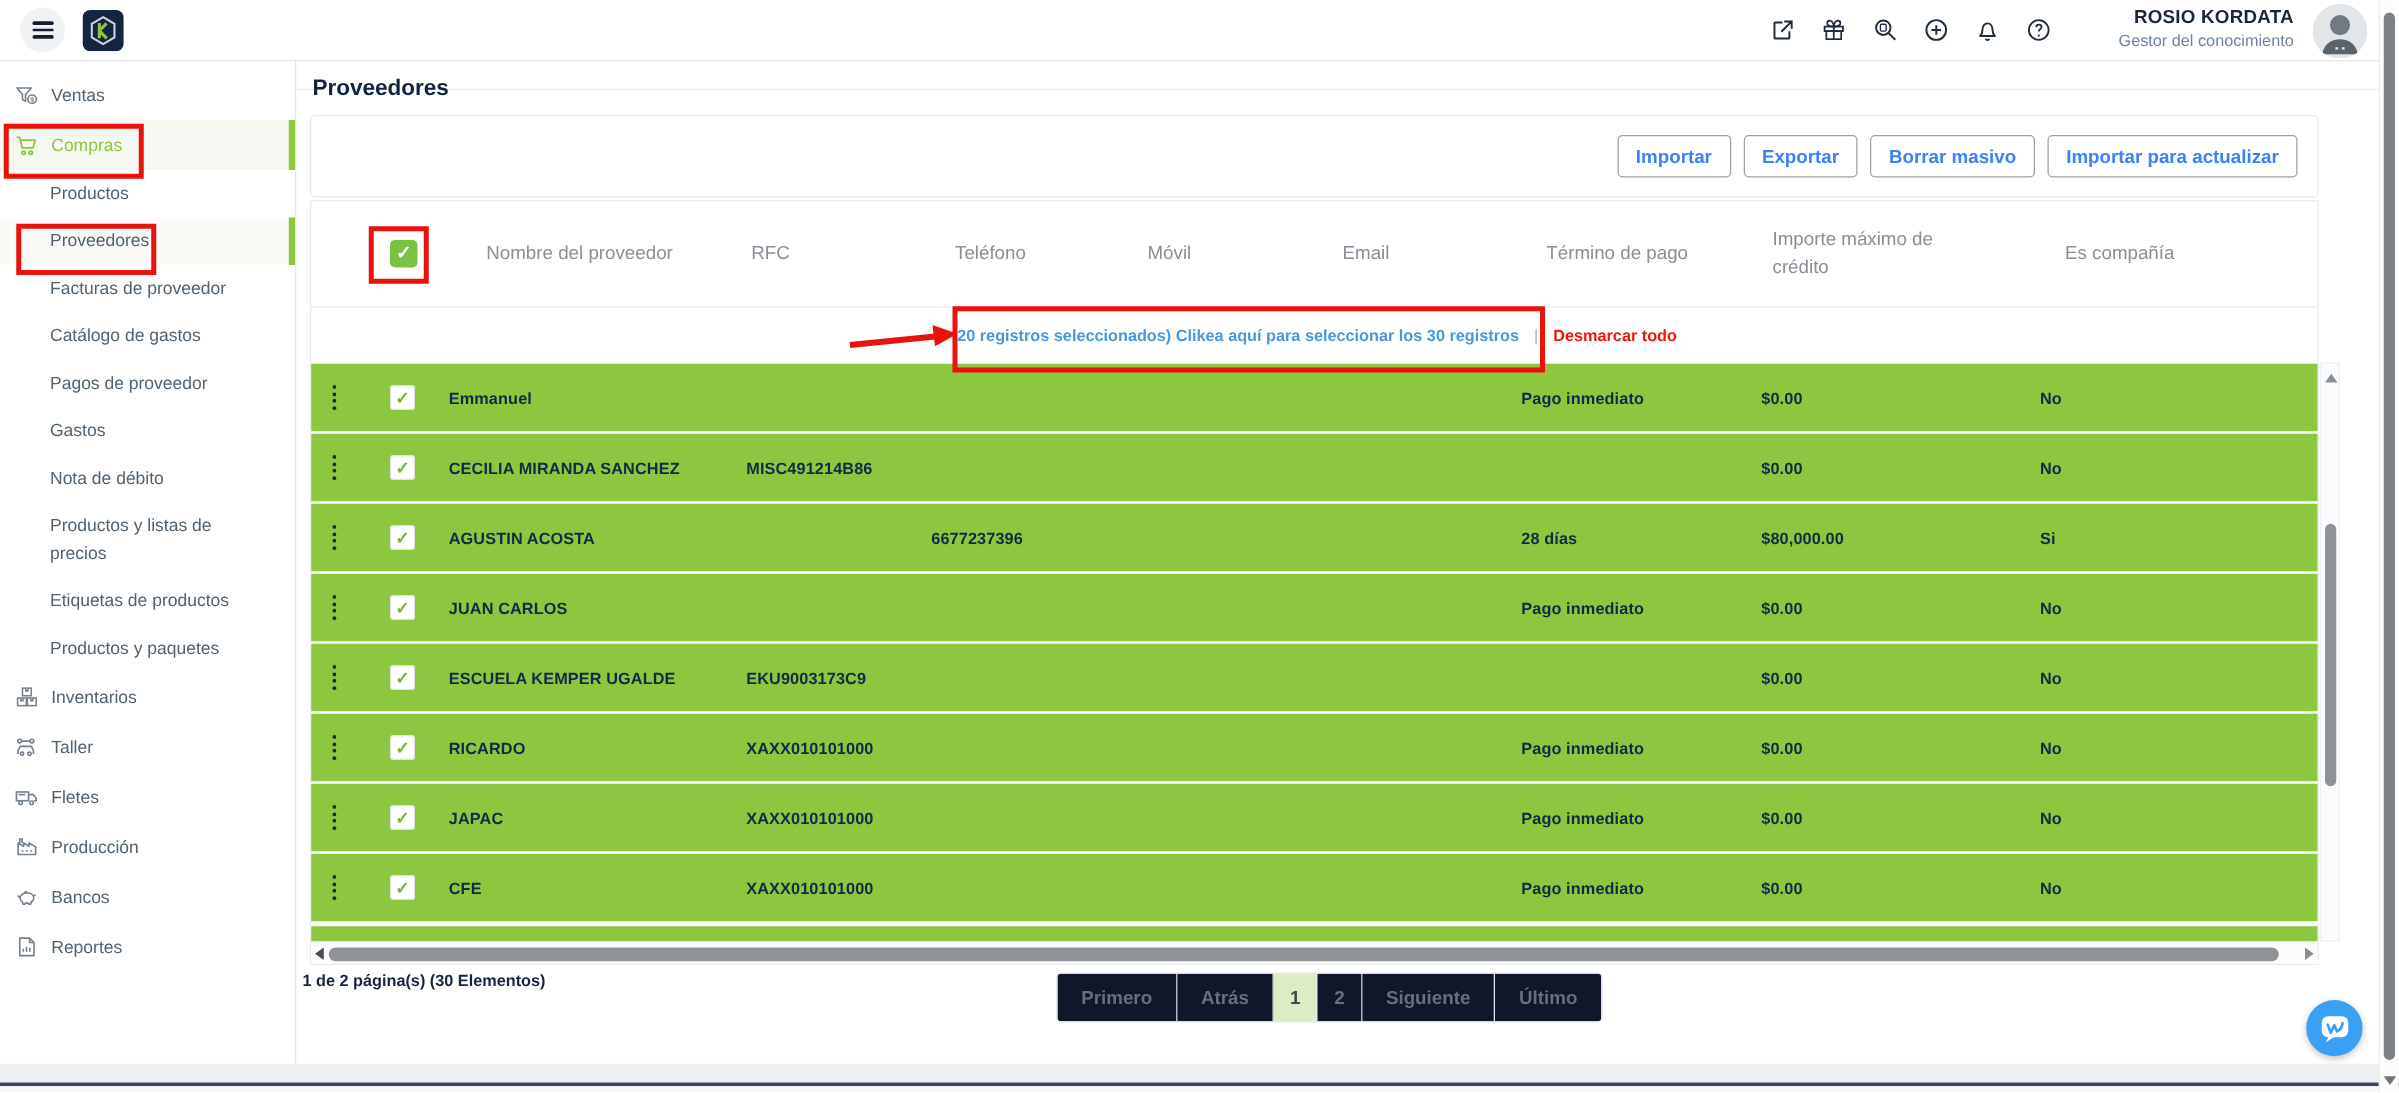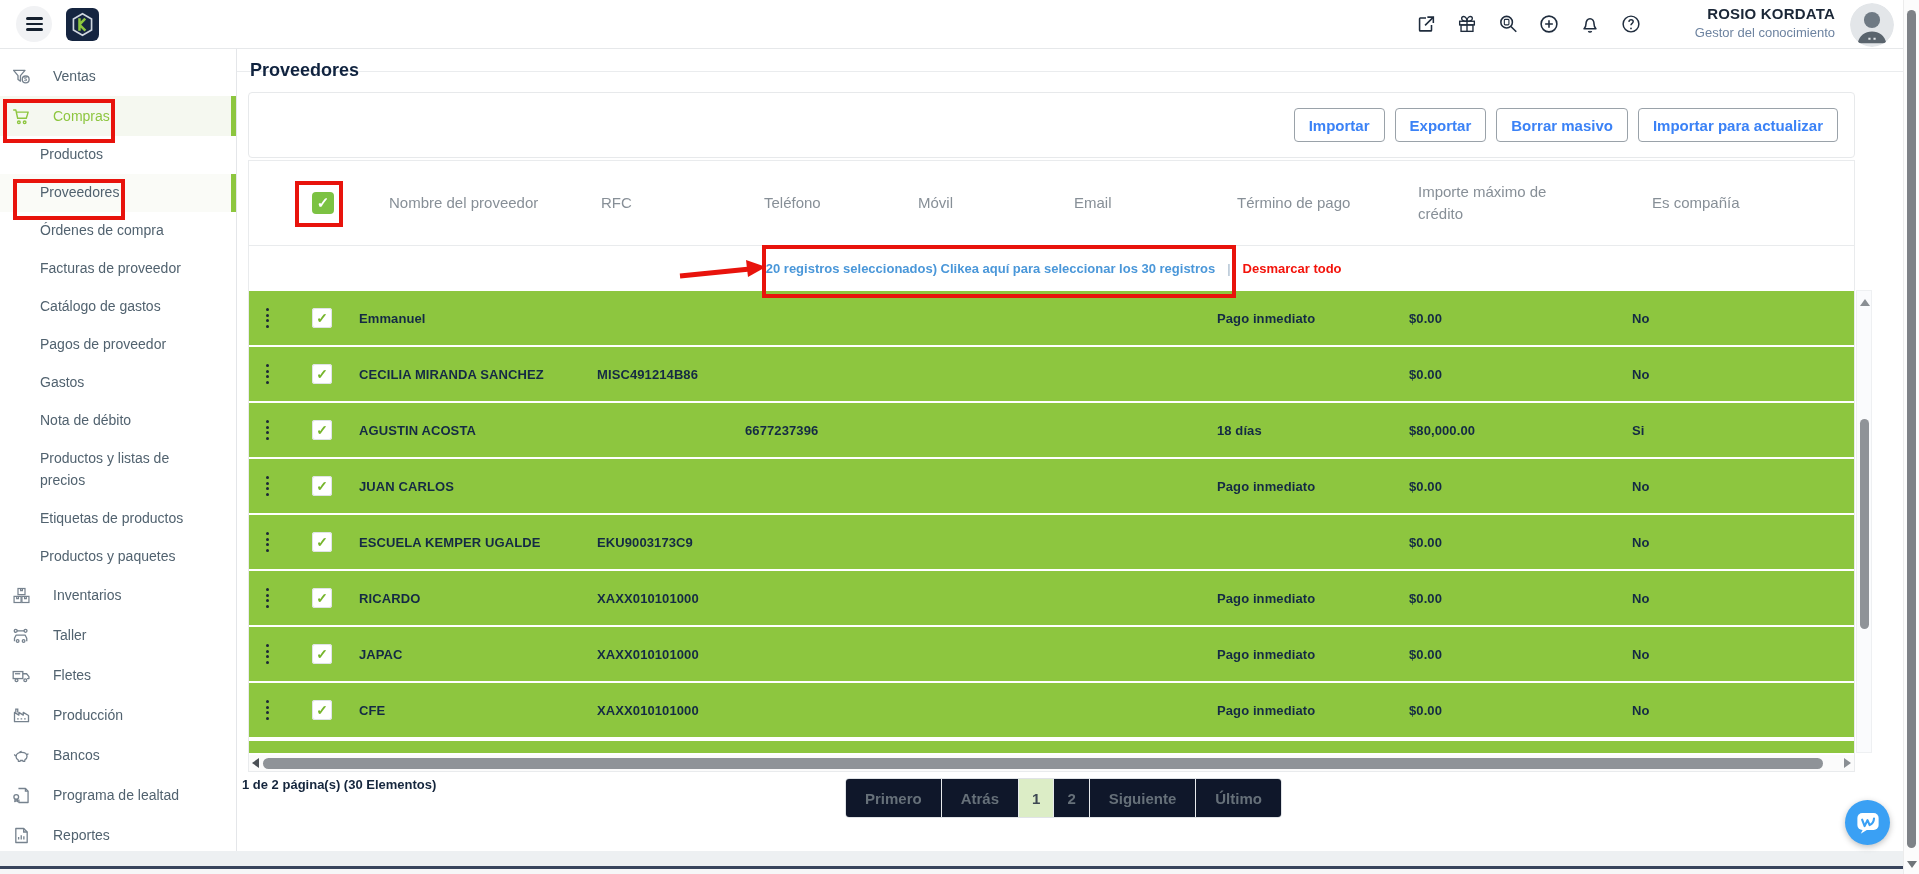--- a/index.html
+++ b/index.html
@@ -16,21 +16,21 @@
   .tb-icon svg{width:22px;height:22px;display:block;}
   .user-block{position:absolute;right:84px;top:5px;text-align:right;}
   .user-name{font-size:15px;font-weight:bold;color:#1b2737;letter-spacing:.2px;}
   .user-role{font-size:13px;color:#6d83a0;margin-top:3px;}
   .avatar{position:absolute;left:1850px;top:3px;width:44px;height:44px;border-radius:50%;overflow:hidden;}
   .avatar svg{width:44px;height:44px;display:block;}
 
   
   .sidebar{position:absolute;left:0;top:48px;width:237px;height:803px;background:#fff;border-right:1px solid #e4e6e9;box-sizing:border-box;padding-top:8px;overflow:hidden;}
   .side-item{position:relative;display:flex;align-items:center;cursor:pointer;color:#51626f;font-size:14px;}
-  .side-item.top{min-height:40px;padding:0 10px 0 11px;gap:21px;}
+  .side-item.top{min-height:40px;padding:0 10px 0 11px;gap:9px;}
   .side-item.sub{min-height:38px;padding:8px 18px 8px 40px;box-sizing:border-box;line-height:1.55;}
   .s-icon{width:21px;height:21px;color:#76828e;flex:0 0 21px;}
   .s-icon svg{width:21px;height:21px;display:block;}
   .side-item.active{background:#f5f8f0;}
   .side-item.active .s-label{color:#8dc63f;}
   .side-item.active .s-icon{color:#8dc63f;}
   .side-item.active::after,.side-item.selected::after{content:"";position:absolute;right:0;top:0;bottom:0;width:5px;background:#8dc63f;}
   .side-item.selected{background:#fafbf7;}
 
   
@@ -208,23 +208,20 @@
         </span>
         <span class="s-label">Compras</span>
       </div>
       <div class="side-item sub">
         <span class="s-label">Productos</span>
       </div>
       <div class="side-item sub selected">
         <span class="s-label">Proveedores</span>
       </div>
       <div class="side-item sub">
-        <span class="s-label">Órdenes de compra</span>
-      </div>
-      <div class="side-item sub">
         <span class="s-label">Facturas de proveedor</span>
       </div>
       <div class="side-item sub">
         <span class="s-label">Catálogo de gastos</span>
       </div>
       <div class="side-item sub">
         <span class="s-label">Pagos de proveedor</span>
       </div>
       <div class="side-item sub">
         <span class="s-label">Gastos</span>
@@ -288,31 +285,20 @@
         <span class="s-label">Producción</span>
       </div>
       <div class="side-item top">
         <span class="s-icon">
           <svg viewBox="0 0 24 24" fill="none" stroke="currentColor" stroke-width="1.5">
             <path d="M5.8 13.3c0-2.9 2.8-4.9 6.3-4.9 3.5 0 6.2 1.8 6.2 4.6 0 1.6-.9 2.9-2.3 3.7l-.4 2h-1.9l-.3-1.1a9.6 9.6 0 0 1-2.7 0l-.3 1.1H8.5l-.4-1.9c-1.4-.8-2.3-2-2.3-3.5z" stroke-linejoin="round"></path>
             <path d="M6 12.3c-1.3 0-2-.7-2-1.8M18 11l2-1M9.6 8.6c.5-.9 1.6-1.5 2.6-1.4"></path>
           </svg>
         </span>
         <span class="s-label">Bancos</span>
-      </div>
-      <div class="side-item top">
-        <span class="s-icon">
-          <svg viewBox="0 0 24 24" fill="none" stroke="currentColor" stroke-width="1.5">
-            <path d="M8.5 4h8l3 3v13H9v-3.4" stroke-linejoin="round"></path>
-            <path d="M16.5 4v3h3"></path>
-            <circle cx="6" cy="13.6" r="2.7"></circle>
-            <path d="M4.8 15.8l-.5 3.2 1.7-1 1.7 1-.5-3.2" stroke-linejoin="round"></path>
-          </svg>
-        </span>
-        <span class="s-label">Programa de lealtad</span>
       </div>
       <div class="side-item top">
         <span class="s-icon">
           <svg viewBox="0 0 24 24" fill="none" stroke="currentColor" stroke-width="1.5">
             <path d="M5.5 4h9l4 4v12h-13z" stroke-linejoin="round"></path>
             <path d="M14.5 4v4h4"></path>
             <path d="M8.7 13.8v2.7M11.7 11.8v4.7M14.7 12.8v3.7"></path>
           </svg>
         </span>
         <span class="s-label">Reportes</span>
@@ -403,21 +389,21 @@
             <i></i>
           </span>
     <span class="rcb">
             <span class="check-glyph">✓</span>
           </span>
     <span class="td c-name">AGUSTIN ACOSTA</span>
     <span class="td c-rfc"></span>
     <span class="td c-tel">6677237396</span>
     <span class="td c-mov"></span>
     <span class="td c-email"></span>
-    <span class="td c-term">18 días</span>
+    <span class="td c-term">28 días</span>
     <span class="td c-imp">$80,000.00</span>
     <span class="td c-comp">Si</span>
     <span class="td"></span>
   </div>
         <div class="row grid">
     <span class="kebab">
             <i></i>
             <i></i>
             <i></i>
             <i></i>

